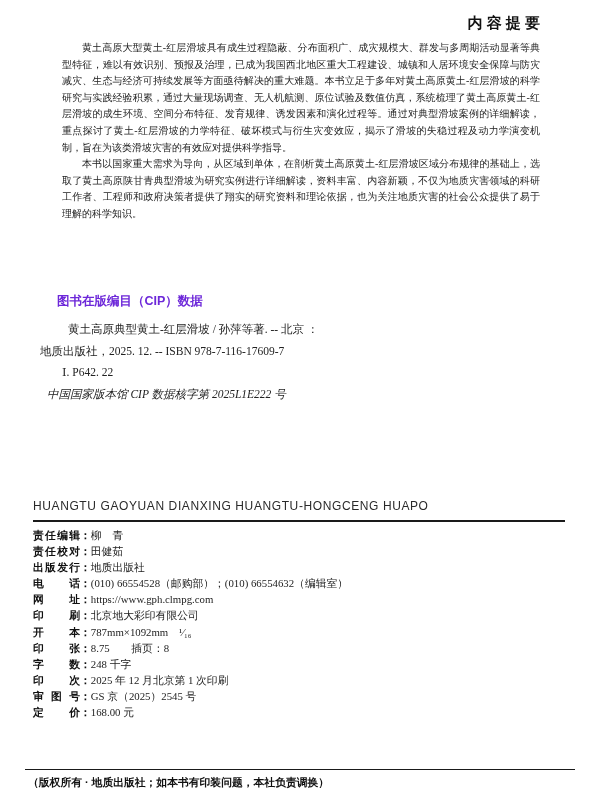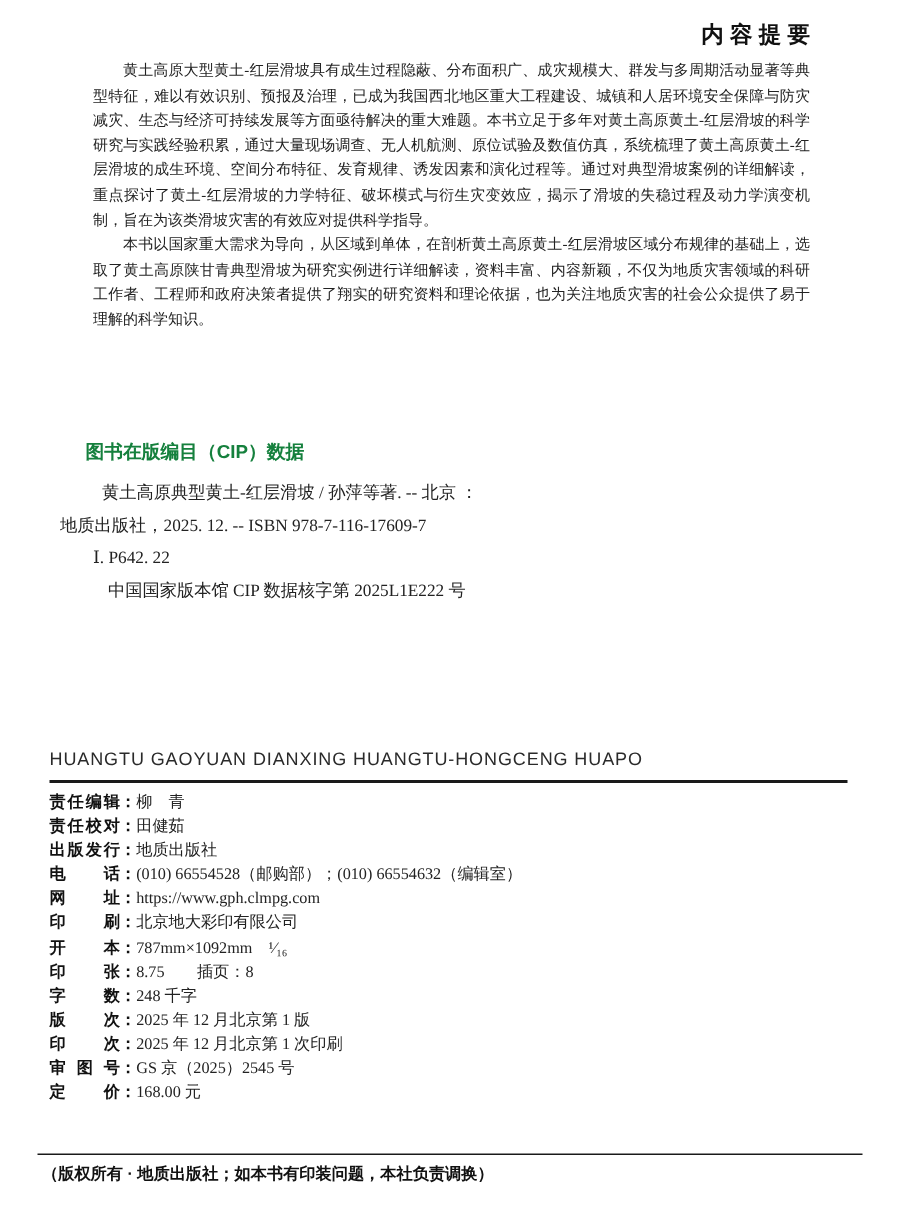--- a/index.html
+++ b/index.html
@@ -19,27 +19,27 @@
   }
   .para{
     font-size:10px;line-height:16.6px;text-align:justify;
     text-indent:2em;margin:0;color:#222;
   }
 
   
   .cip{position:absolute;top:293px;left:40px;width:480px;}
   .cip-header{
     font-family:"Liberation Sans","DejaVu Sans",sans-serif;
-    font-weight:bold;font-size:12.5px;margin-left:17px;margin-bottom:9px;color:#15803d;
+    font-weight:bold;font-size:12.5px;margin-left:17px;margin-bottom:9px;color:#6d28d9;
   }
   .cip-line{font-size:11.5px;line-height:21.5px;color:#222;}
   .cip-line.l1{margin-left:28px;}
   .cip-line.l2{margin-left:0;}
   .cip-line.l3{margin-left:22px;}
-  .cip-line.l4{margin-left:32px;}
+  .cip-line.l4{margin-left:7px;font-style:italic;}
 
   
   .pinyin{
     position:absolute;top:499px;left:33px;width:540px;
     font-family:"Liberation Sans","DejaVu Sans",sans-serif;
     font-size:12px;letter-spacing:0.6px;color:#2a2a2a;
   }
   .rule-top{position:absolute;top:520px;left:33px;width:532px;border-top:2px solid #1a1a1a;}
   .rule-bottom{position:absolute;top:769px;left:25px;width:550px;border-top:1.5px solid #1a1a1a;}
 
@@ -85,20 +85,19 @@
 <div class="colophon">
   <div class="row"><span class="lbl">责任编辑</span><span class="colon">：</span><span class="val">柳　青</span></div>
   <div class="row"><span class="lbl">责任校对</span><span class="colon">：</span><span class="val">田健茹</span></div>
   <div class="row"><span class="lbl">出版发行</span><span class="colon">：</span><span class="val">地质出版社</span></div>
   <div class="row"><span class="lbl">电话</span><span class="colon">：</span><span class="val">(010) 66554528（邮购部）；(010) 66554632（编辑室）</span></div>
   <div class="row"><span class="lbl">网址</span><span class="colon">：</span><span class="val">https://www.gph.clmpg.com</span></div>
   <div class="row"><span class="lbl">印刷</span><span class="colon">：</span><span class="val">北京地大彩印有限公司</span></div>
   <div class="row"><span class="lbl">开本</span><span class="colon">：</span><span class="val">787mm×1092mm　¹⁄₁₆</span></div>
   <div class="row"><span class="lbl">印张</span><span class="colon">：</span><span class="val">8.75　　插页：8</span></div>
   <div class="row"><span class="lbl">字数</span><span class="colon">：</span><span class="val">248 千字</span></div>
-  <div class="row"><span class="lbl">版次</span><span class="colon">：</span><span class="val">2025 年 12 月北京第 1 版</span></div>
   <div class="row"><span class="lbl">印次</span><span class="colon">：</span><span class="val">2025 年 12 月北京第 1 次印刷</span></div>
   <div class="row"><span class="lbl">审图号</span><span class="colon">：</span><span class="val">GS 京（2025）2545 号</span></div>
   <div class="row"><span class="lbl">定价</span><span class="colon">：</span><span class="val">168.00 元</span></div>
 </div>
 
 <div class="rule-bottom"></div>
 <div class="notice">（版权所有 · 地质出版社；如本书有印装问题，本社负责调换）</div>
 
 </body></html>

